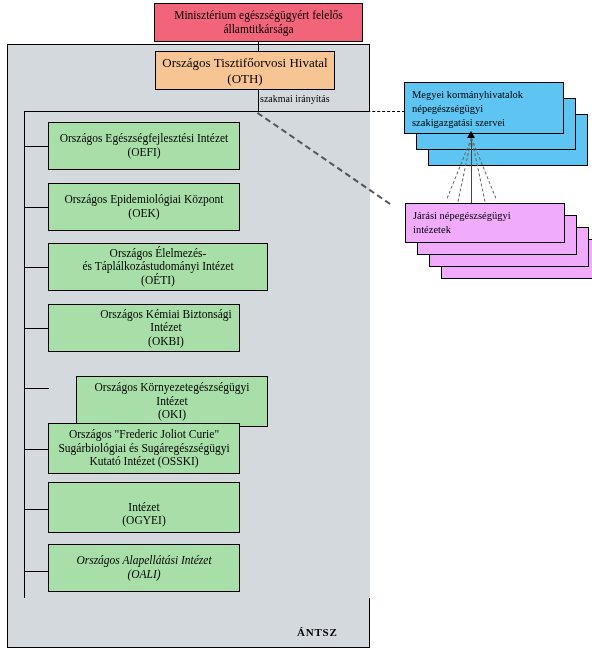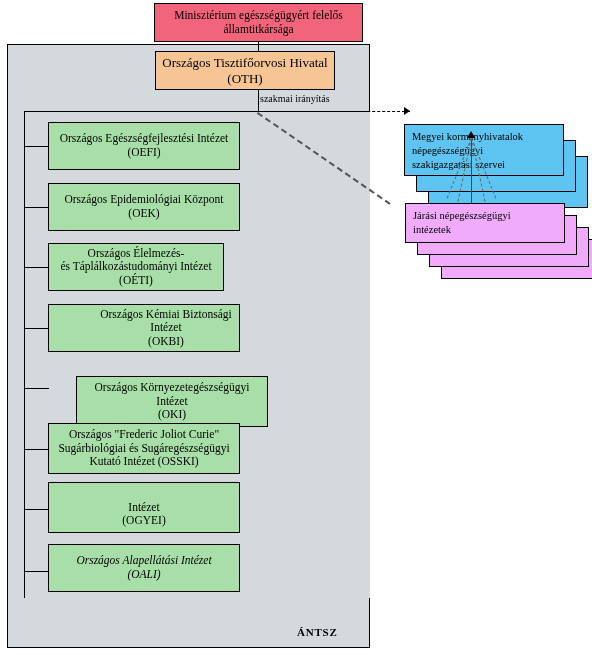--- a/index.html
+++ b/index.html
@@ -179,21 +179,21 @@
 
   <div class="hline" style="left:24px; top:207px; width:25px;"></div>
   <div class="box institute" style="left:48px; top:183px; width:192px; height:48px;">
     <span class="txt">
       <span>Országos Epidemiológiai Központ</span><br>
       <span>(OEK)</span>
     </span>
   </div>
 
   <div class="hline" style="left:24px; top:267px; width:25px;"></div>
-  <div class="box institute" style="left:48px; top:243px; width:176px; height:48px;">
+  <div class="box institute" style="left:48px; top:243px; width:220px; height:48px;">
     <span class="txt">
       <span>Országos Élelmezés-</span><br>
       <span>és Táplálkozástudományi Intézet</span><br>
       <span>(OÉTI)</span>
     </span>
   </div>
 
   <div class="hline" style="left:24px; top:328px; width:25px;"></div>
   <div class="box institute" style="left:48px; top:304px; width:192px; height:48px;padding-left:44px;">
     <span class="txt">
@@ -230,21 +230,21 @@
   </div>
 
   <div class="hline" style="left:24px; top:571px; width:25px;"></div>
   <div class="box institute" style="left:48px; top:544px; width:192px; height:48px;font-style:italic;">
     <span class="txt">
       <span>Országos Alapellátási Intézet</span><br>
       <span>(OALI)</span>
     </span>
   </div>
 
-  <div class="stack blue" style="left:404px; top:82px; width:184px; height:100px;margin-top:42px;">
+  <div class="stack blue" style="left:404px; top:82px; width:184px; height:100px;">
     <div class="sheet" style="left:24px; top:32px; width:160px; height:52px;"></div>
     <div class="sheet" style="left:12px; top:16px; width:160px; height:52px;"></div>
     <div class="sheet front" style="left:0px; top:0px; width:160px; height:52px;">
       <span class="txt" style="padding:0;">
         <span>Megyei kormányhivatalok</span><br>
         <span>népegészségügyi</span><br>
         <span>szakigazgatási szervei</span>
       </span>
     </div>
   </div>

